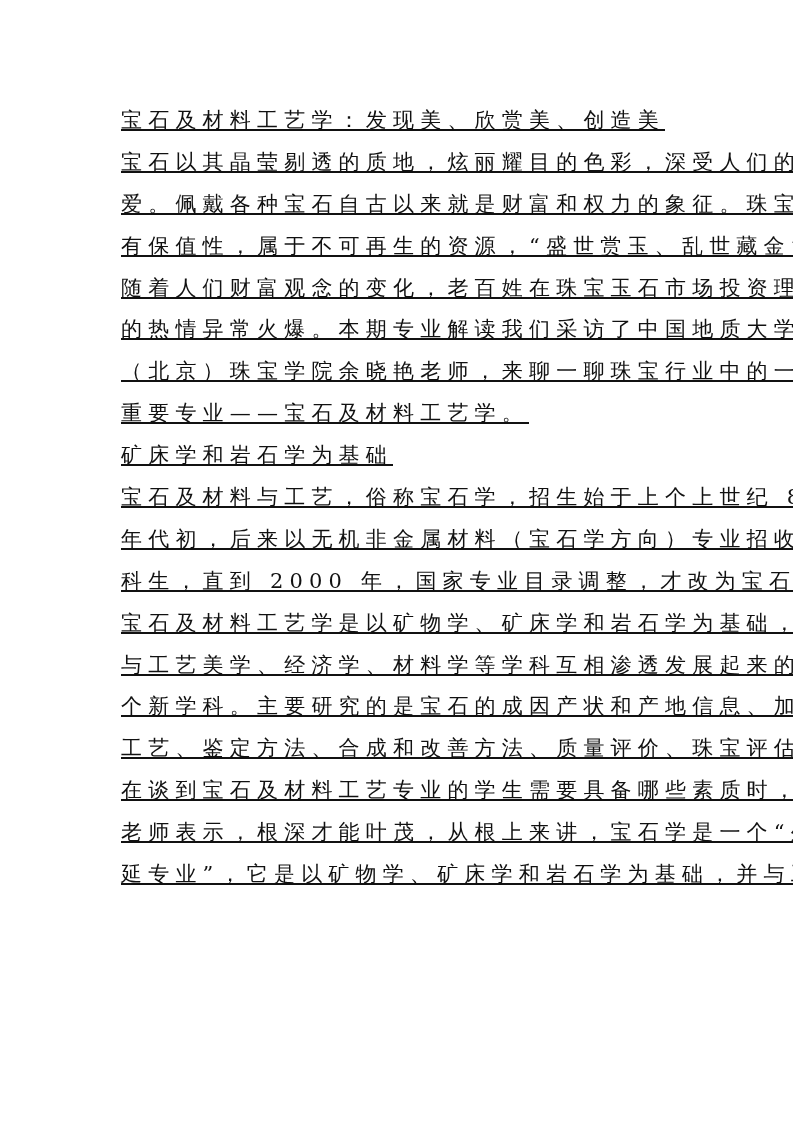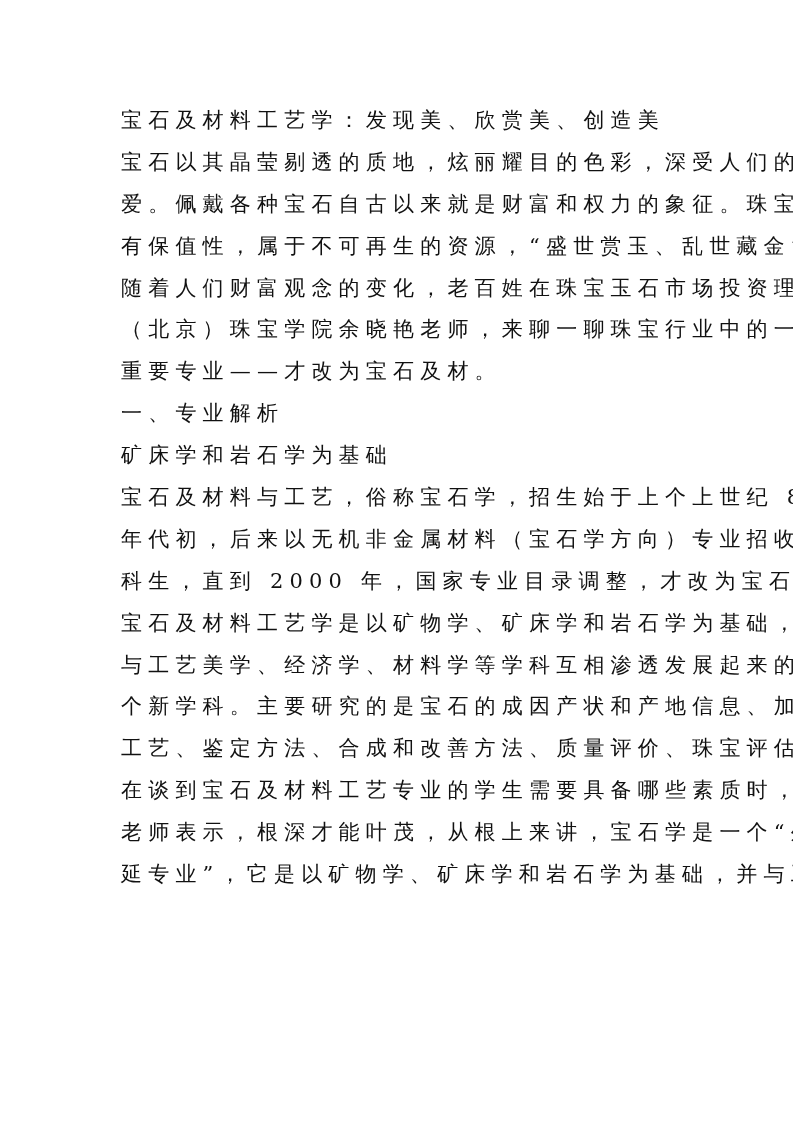--- a/index.html
+++ b/index.html
@@ -13,41 +13,42 @@
     position: relative;
     overflow: hidden;
     font-family: "DejaVu Serif", "Liberation Serif", serif;
     color: #111111;
   }
   .page {
     position: absolute;
     left: 121px;
     top: 100px;
     width: 556px;
+    text-decoration: underline;
   }
   .line {
     height: 41.9px;
     line-height: 41.9px;
     font-size: 21px;
     white-space: nowrap;
     letter-spacing: 6.2px;
   }
 </style>
 </head>
 <body>
 
 <div class="page">
   <div class="line">宝石及材料工艺学：发现美、欣赏美、创造美</div>
   <div class="line">宝石以其晶莹剔透的质地，炫丽耀目的色彩，深受人们的喜</div>
   <div class="line">爱。佩戴各种宝石自古以来就是财富和权力的象征。珠宝具</div>
   <div class="line">有保值性，属于不可再生的资源，“盛世赏玉、乱世藏金”，</div>
   <div class="line">随着人们财富观念的变化，老百姓在珠宝玉石市场投资理财</div>
+  <div class="line">的热情异常火爆。本期专业解读我们采访了中国地质大学</div>
   <div class="line">（北京）珠宝学院余晓艳老师，来聊一聊珠宝行业中的一个</div>
-  <div class="line">重要专业——才改为宝石及材。</div>
-  <div class="line">一、专业解析</div>
+  <div class="line">重要专业——宝石及材料工艺学。</div>
   <div class="line">矿床学和岩石学为基础</div>
   <div class="line">宝石及材料与工艺，俗称宝石学，招生始于上个上世纪 80</div>
   <div class="line">年代初，后来以无机非金属材料（宝石学方向）专业招收本</div>
   <div class="line">科生，直到 2000 年，国家专业目录调整，才改为宝石及材</div>
   <div class="line">宝石及材料工艺学是以矿物学、矿床学和岩石学为基础，并</div>
   <div class="line">与工艺美学、经济学、材料学等学科互相渗透发展起来的一</div>
   <div class="line">个新学科。主要研究的是宝石的成因产状和产地信息、加工</div>
   <div class="line">工艺、鉴定方法、合成和改善方法、质量评价、珠宝评估和</div>
   <div class="line">在谈到宝石及材料工艺专业的学生需要具备哪些素质时，余</div>
   <div class="line">老师表示，根深才能叶茂，从根上来讲，宝石学是一个“外</div>

